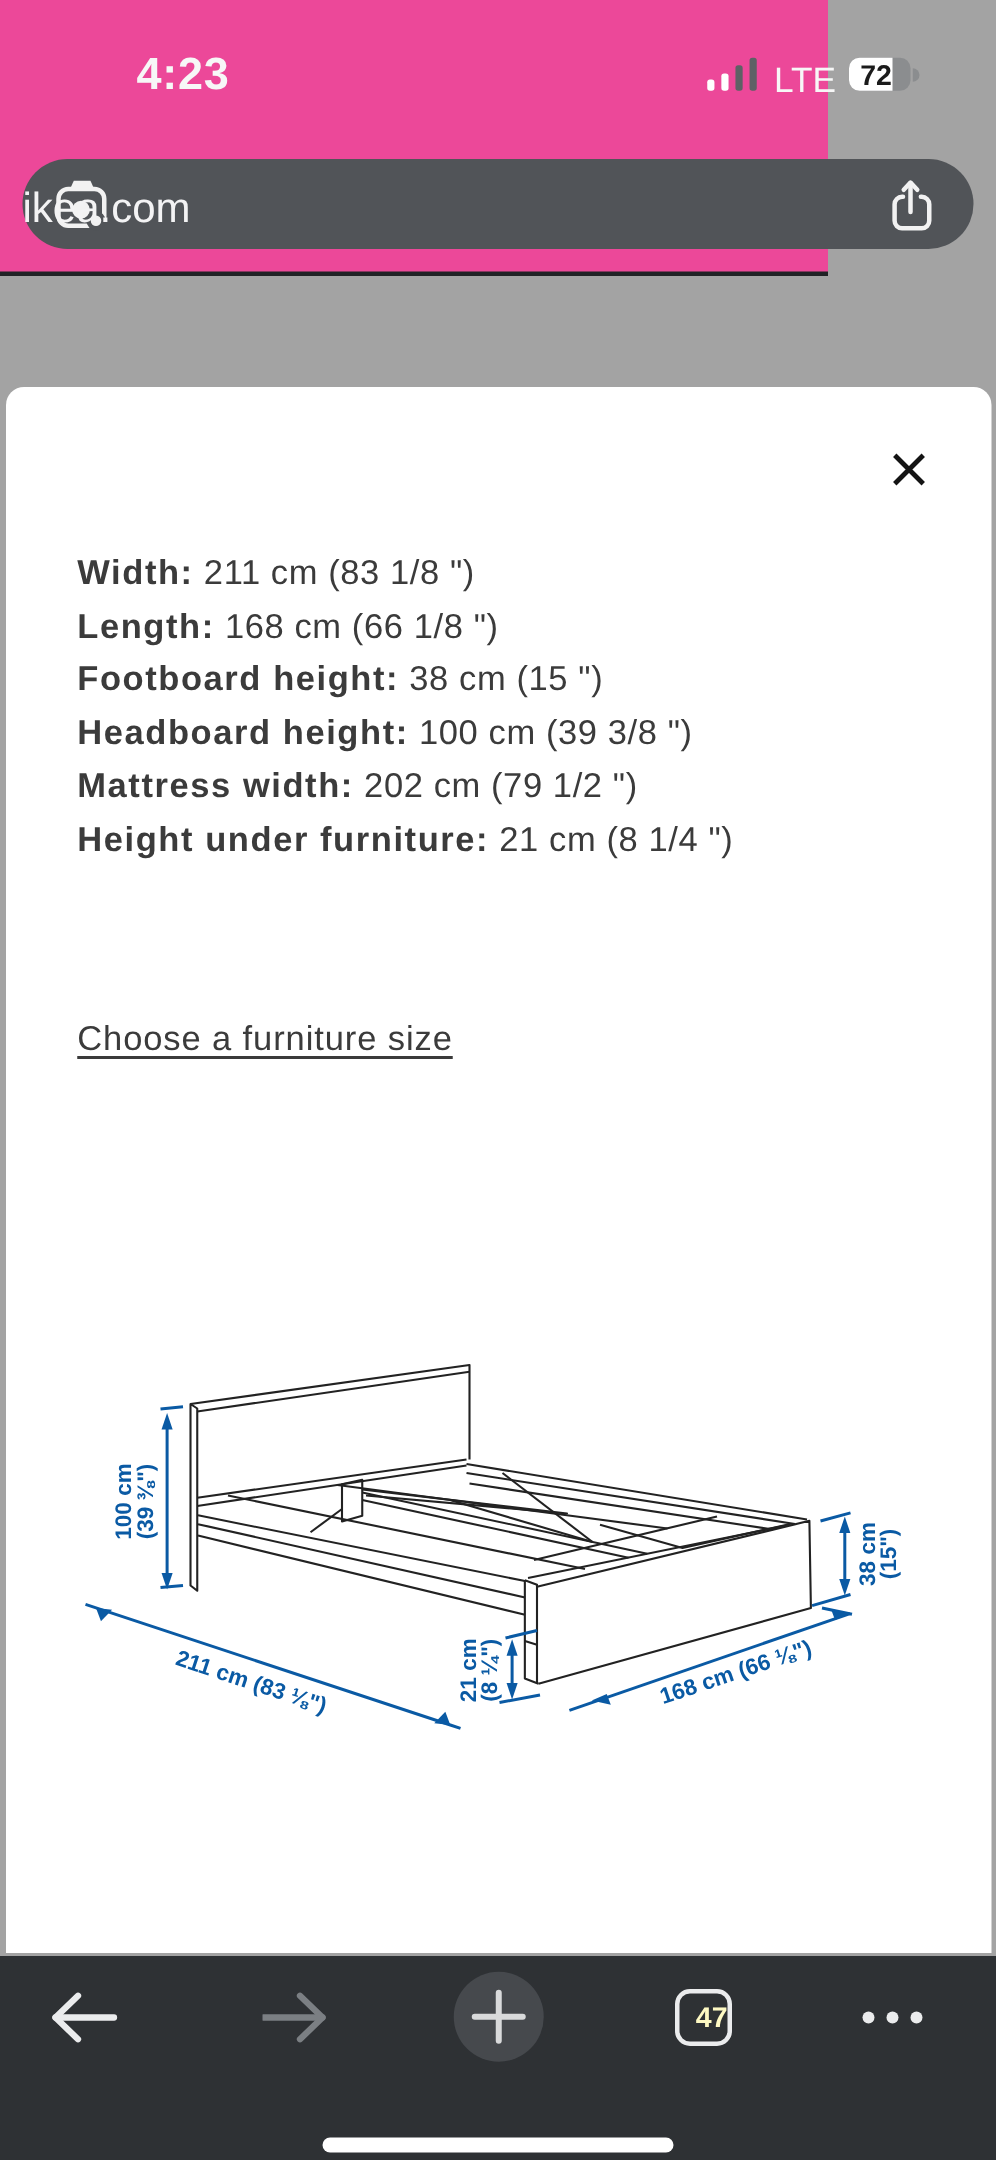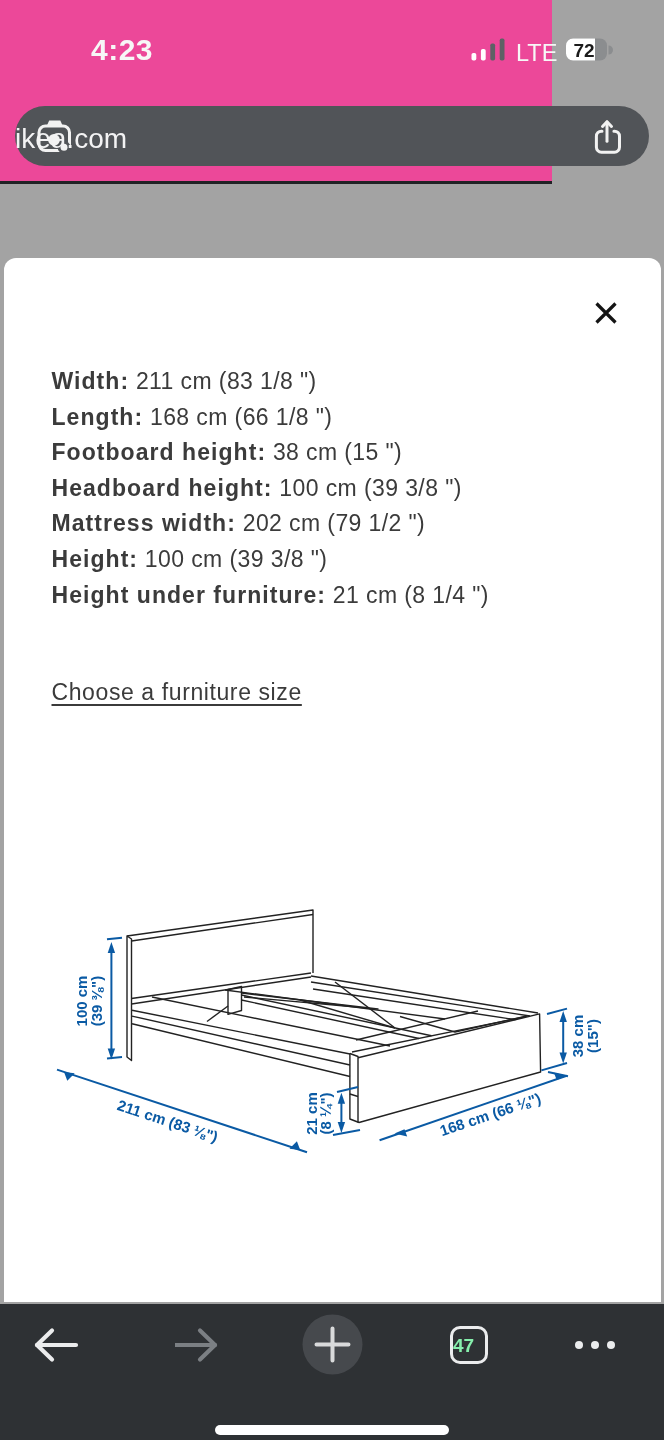--- a/index.html
+++ b/index.html
@@ -56,21 +56,20 @@
   <svg class="abs" style="left:589.5px;top:42px;" width="26" height="26" viewBox="0 0 26 26">
     <path d="M3.5,3.5 L22.5,22.5 M22.5,3.5 L3.5,22.5" stroke="#141414" stroke-width="3.2"></path>
   </svg>
 
   <div class="abs" style="left:48px;top:106px;font-size:23px;letter-spacing:0.4px;line-height:35.6px;color:#3b3b3b;">
     <div><b>Width:</b> 211 cm (83 1/8 ")</div>
     <div><b>Length:</b> 168 cm (66 1/8 ")</div>
     <div><b>Footboard height:</b> 38 cm (15 ")</div>
     <div><b>Headboard height:</b> 100 cm (39 3/8 ")</div>
     <div><b>Mattress width:</b> 202 cm (79 1/2 ")</div>
-    <div><b>Height:</b> 100 cm (39 3/8 ")</div>
     <div><b>Height under furniture:</b> 21 cm (8 1/4 ")</div>
   </div>
 
   <div class="abs" style="left:48px;top:421px;font-size:23px;letter-spacing:0.6px;color:#3b3b3b;text-decoration:underline;text-underline-offset:4px;">Choose a furniture size</div>
 </div>
 
 <svg class="abs" style="left:0;top:880px;" width="664" height="310" viewBox="0 0 664 310">
   <g fill="none" stroke="#222222" stroke-width="1.4" stroke-linejoin="round">
 
     <path d="M127,56 V177 L131.5,180.5 V59 Z"></path>
@@ -177,21 +176,21 @@
       <path d="M0.5,23 H40"></path>
       <path d="M25,8.5 L40,23 L25,37.5"></path>
     </g>
   </svg>
 
   <svg class="abs" style="left:302px;top:10px;" width="61" height="61" viewBox="0 0 61 61">
     <circle cx="30.5" cy="30.5" r="30" fill="#46494d"></circle>
     <path d="M14.5,30.5 h32 M30.5,14.5 v32" stroke="#d9dadb" stroke-width="4" stroke-linecap="round"></path>
   </svg>
 
-  <div class="abs" style="left:450px;top:21.5px;width:38px;height:38px;border:3px solid #ebeced;border-radius:10px;box-sizing:border-box;text-align:left;line-height:33px;font-size:19px;font-weight:700;color:#86efac;">47</div>
+  <div class="abs" style="left:450px;top:21.5px;width:38px;height:38px;border:3px solid #ebeced;border-radius:10px;box-sizing:border-box;text-align:right;line-height:33px;font-size:19px;font-weight:700;color:#fef9c3;">47</div>
 
   <svg class="abs" style="left:572px;top:34px;" width="46" height="14" viewBox="0 0 46 14">
     <circle cx="7" cy="7" r="4" fill="#ebeced"></circle>
     <circle cx="23" cy="7" r="4" fill="#ebeced"></circle>
     <circle cx="39" cy="7" r="4" fill="#ebeced"></circle>
   </svg>
 
   <div class="abs" style="left:215px;top:120.5px;width:234px;height:10px;border-radius:5px;background:#ffffff;"></div>
 </div>
 

